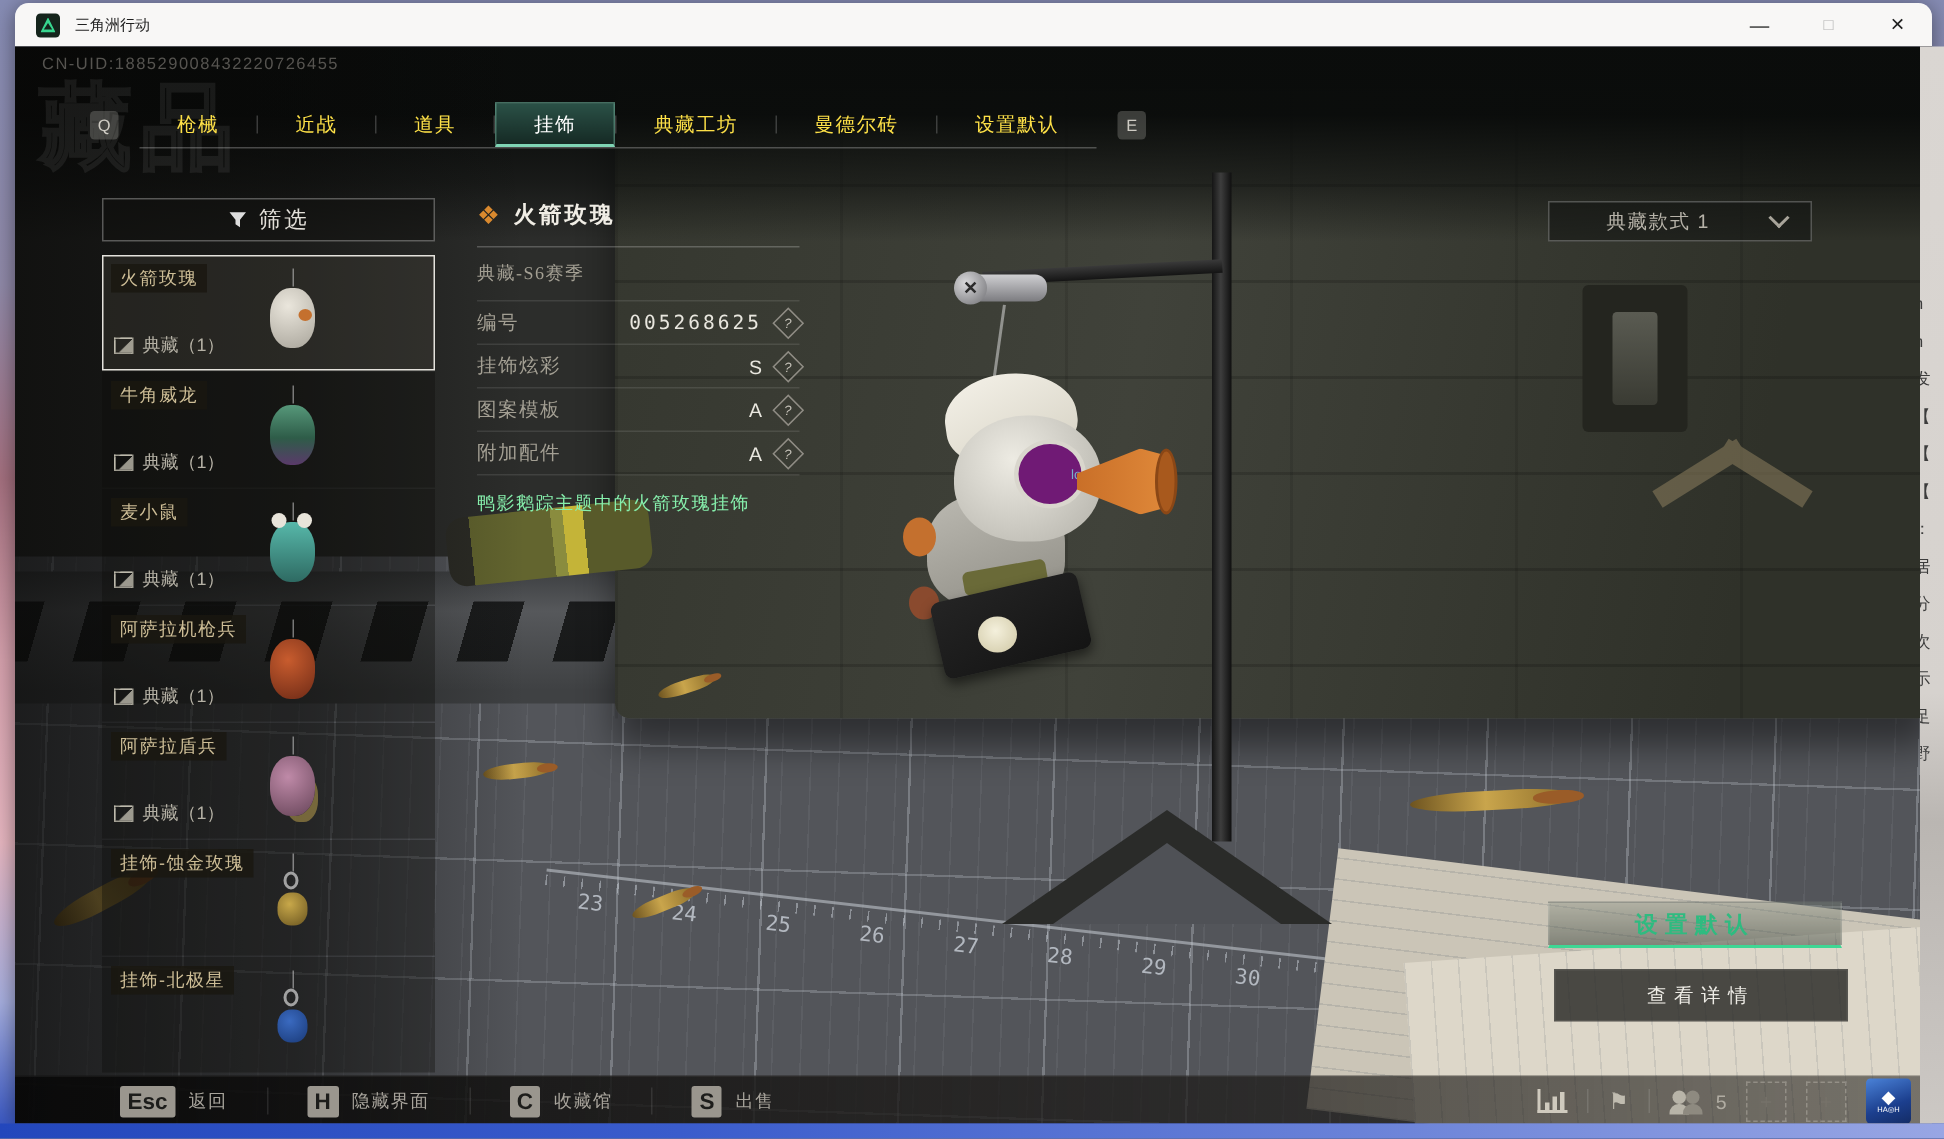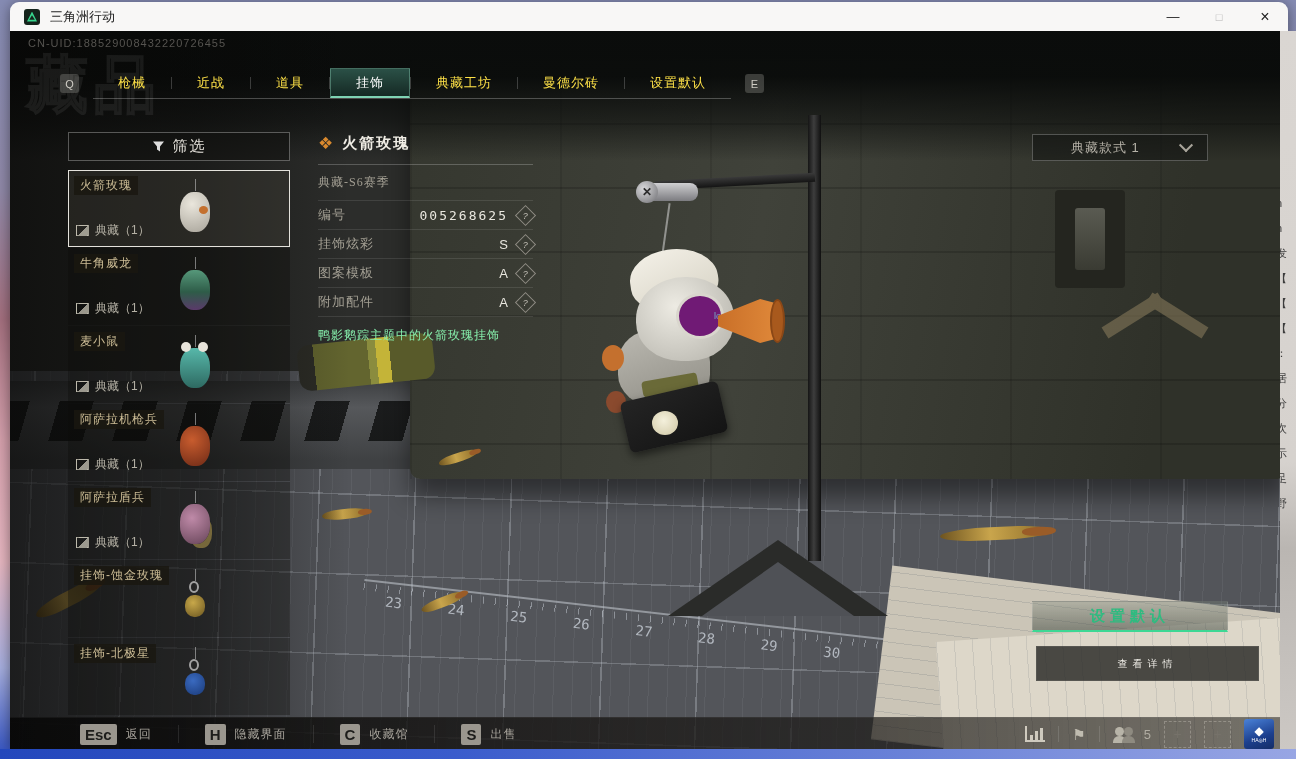--- a/index.html
+++ b/index.html
@@ -15,21 +15,21 @@
   .strip-right span{display:block;margin-left:-4px;font-size:11px;line-height:25px;color:#3c3c3c;white-space:nowrap;}
   .strip-bottom{position:absolute;left:0;top:749px;width:1296px;height:10px;z-index:60;
     background:linear-gradient(90deg,#2347bc 0%,#3a5ccc 35%,#6a82d8 70%,#98a6e4 100%);}
   
   .window{position:absolute;left:10px;top:2px;width:1278px;height:747px;z-index:10;
     border-radius:9px 9px 0 0;overflow:hidden;box-shadow:0 2px 14px rgba(0,0,0,.45);}
   .titlebar{height:29px;background:#f8f7f6;display:flex;align-items:center;position:relative;}
   .app-logo{width:16px;height:16px;margin:0 10px 0 14px;border-radius:3px;background:#15241c;position:relative;}
   .app-logo i{position:absolute;left:3px;top:3px;width:10px;height:10px;background:#37d58e;
     clip-path:polygon(50% 0,100% 100%,0 100%,50% 0,50% 38%,22% 82%,78% 82%,50% 38%);}
-  .titlebar .title{font-size:13px;color:#1e1e1e;}
+  .titlebar .title{font-size:10px;color:#1e1e1e;}
   .win-controls{position:absolute;right:0;top:0;height:29px;display:flex;}
   .win-btn{width:46px;height:29px;display:flex;align-items:center;justify-content:center;font-size:13px;color:#222;}
   .win-btn.max{color:#b5b5b5;font-size:11px;}
   .win-btn.close{font-size:16px;}
   
   .game{position:absolute;left:0;top:29px;width:1278px;height:718px;background:#2c2d2b;overflow:hidden;}
   
   .mat{position:absolute;left:0;top:340px;width:1278px;height:378px;background:#53555a;overflow:hidden;z-index:1;}
   .mat-grid{position:absolute;left:-220px;top:-160px;width:1800px;height:800px;transform:rotate(-7deg);
     background-image:
@@ -179,23 +179,23 @@
     border:1px solid rgba(255,255,255,.25);background:rgba(18,20,18,.55);display:flex;align-items:center;}
   .dropdown .dd-val{margin-left:38px;font-size:13px;color:#b6b2a8;letter-spacing:1px;flex:1;}
   .chev-down{width:8px;height:8px;border-right:2px solid #a8a49a;border-bottom:2px solid #a8a49a;
     transform:rotate(45deg) translate(-2px,-2px);margin-right:16px;}
   
   .btn-default{position:absolute;left:1022px;top:570px;width:196px;height:31px;z-index:20;box-sizing:border-box;
     background:linear-gradient(180deg,rgba(126,136,124,.35),rgba(58,68,60,.5));
     border:1px solid rgba(255,255,255,.14);border-bottom:2px solid #3ed794;
     color:#2fbb80;font-size:15px;font-weight:bold;letter-spacing:5px;
     display:flex;align-items:center;justify-content:center;}
-  .btn-details{position:absolute;left:1026px;top:615px;width:223px;height:35px;z-index:20;box-sizing:border-box;
+  .btn-details{position:absolute;left:1026px;top:615px;width:196px;height:35px;z-index:20;box-sizing:border-box;
     background:rgba(40,40,38,.82);border:1px solid rgba(255,255,255,.08);
-    color:#edebe5;font-size:10px;letter-spacing:5px;display:flex;align-items:center;justify-content:center;}
+    color:#edebe5;font-size:13px;letter-spacing:5px;display:flex;align-items:center;justify-content:center;}
   
   .bottombar{position:absolute;left:0;top:686px;width:1278px;height:32px;z-index:30;
     background:linear-gradient(90deg,rgba(8,8,8,.92),rgba(26,24,22,.8) 45%,rgba(34,32,28,.55));
     border-top:1px solid rgba(255,255,255,.05);display:flex;align-items:center;}
   .hk-group{display:flex;align-items:center;padding:0 26px;height:18px;border-right:1px solid rgba(255,255,255,.1);}
   .hk-group:first-child{margin-left:44px;}
   .hk-group:nth-child(4){border-right:none;}
   .keycap{background:#9a968e;color:#1d1d1b;font-size:15px;font-weight:bold;border-radius:2px;
     padding:2px 5px;min-width:10px;text-align:center;}
   .hk-label{margin-left:9px;font-size:12px;color:#a7a39b;letter-spacing:1px;}

